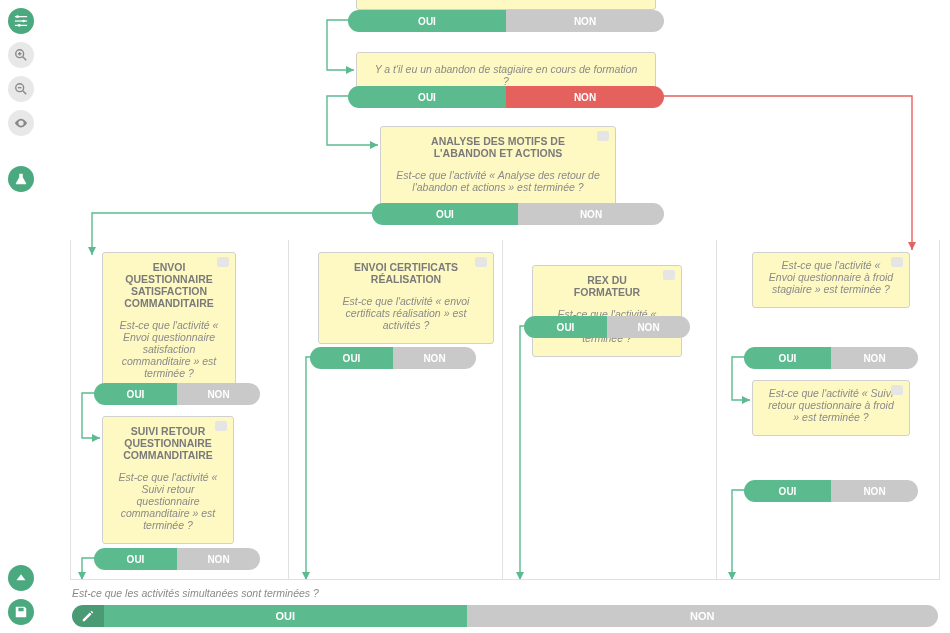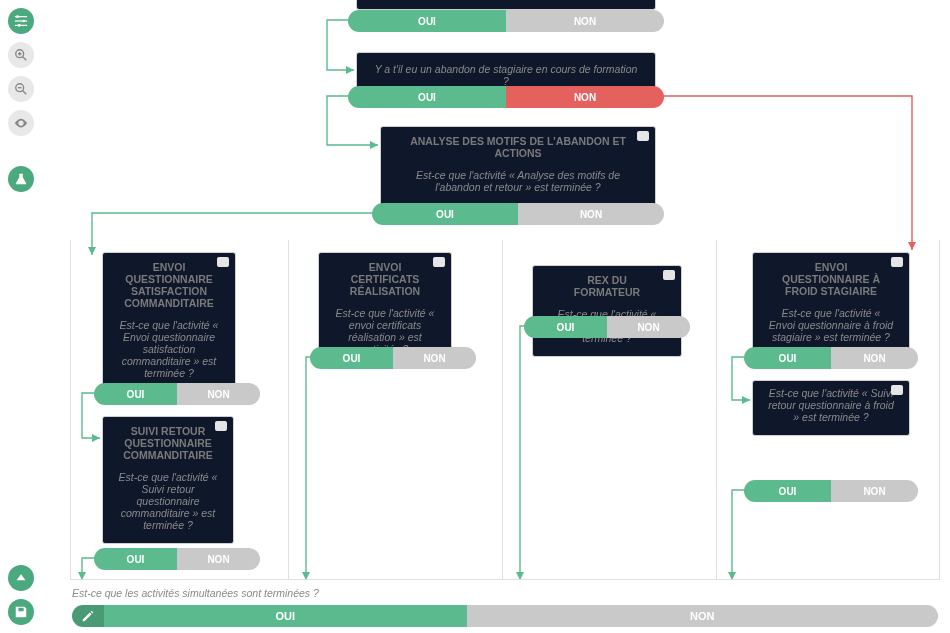--- a/index.html
+++ b/index.html
@@ -5,21 +5,21 @@
 * { box-sizing: border-box; margin: 0; padding: 0; }
 body { font-family: Arial, sans-serif; background: #fff; width: 950px; height: 633px; position: relative; overflow: hidden; }
 .sidebar { position: absolute; left: 8px; top: 8px; display: flex; flex-direction: column; gap: 8px; }
 .sidebar-bottom { position: absolute; left: 8px; bottom: 8px; display: flex; flex-direction: column; gap: 8px; }
 .side-btn { width: 26px; height: 26px; border-radius: 50%; display: flex; align-items: center; justify-content: center; cursor: pointer; font-size: 14px; }
 .side-green { background: #4aa97e; color: #fff; }
 .side-gray { background: #e8e8e8; color: #888; }
 .canvas { position: absolute; left: 52px; top: 0; right: 0; bottom: 0; }
 svg.lines { position: absolute; left: 0; top: 0; width: 100%; height: 100%; pointer-events: none; }
 
-.node { position: absolute; background: #0f172a; border: 1px solid #d0d0d0; border-radius: 3px; }
+.node { position: absolute; background: #fef9c3; border: 1px solid #d0d0d0; border-radius: 3px; }
 .node-title { font-size: 10.5px; font-weight: bold; color: #7a7a7a; text-align: center; padding: 8px 20px 4px; text-transform: uppercase; }
 .node-q { font-size: 10.5px; font-style: italic; color: #8a8a8a; text-align: center; padding: 6px 14px 12px; }
 .node-q-simple { font-size: 10.5px; font-style: italic; color: #8a8a8a; text-align: center; padding: 10px 14px; }
 .btn-row { display: flex; width: 100%; height: 22px; font-size: 10px; font-weight: bold; color: #fff; }
 .btn-row.rounded { border-radius: 11px; overflow: hidden; }
 .btn-half { flex: 1; display: flex; align-items: center; justify-content: center; cursor: pointer; }
 .btn-oui { background: #5bbb8f; }
 .btn-non { background: #c9c9c9; }
 .btn-non-red { background: #e4615e; }
 .menu-dot { position: absolute; top: 4px; right: 6px; width: 12px; height: 10px; background: #e5e5e5; border-radius: 2px; }
@@ -129,24 +129,24 @@
 </div>
 
 <div class="node" style="left:304px; top:52px; width:300px;">
   <div class="node-q-simple">Y a t'il eu un abandon de stagiaire en cours de formation ?</div>
 </div>
 <div class="btn-row rounded" style="position:absolute; left:296px; top:86px; width:316px;">
   <div class="btn-half btn-oui">OUI</div>
   <div class="btn-half btn-non-red">NON</div>
 </div>
 
-<div class="node" style="left:328px; top:126px; width:276px;">
+<div class="node" style="left:328px; top:126px; width:236px;">
   <div class="menu-dot"></div>
   <div class="node-title">ANALYSE DES MOTIFS DE L'ABANDON ET ACTIONS</div>
-  <div class="node-q">Est-ce que l'activité « Analyse des motifs de l'abandon et retour » est terminée ?</div>
+  <div class="node-q">Est-ce que l'activité « Analyse des retour de l'abandon et actions » est terminée ?</div>
 </div>
 <div class="btn-row rounded" style="position:absolute; left:320px; top:203px; width:292px;">
   <div class="btn-half btn-oui">OUI</div>
   <div class="btn-half btn-non">NON</div>
 </div>
 
 <div class="grid-box" style="left:18px; top:240px; width:870px; height:340px;"></div>
 <div style="position:absolute; left:236px; top:240px; width:1px; height:340px; background:#e0e0e0;"></div>
 <div style="position:absolute; left:450px; top:240px; width:1px; height:340px; background:#e0e0e0;"></div>
 <div style="position:absolute; left:664px; top:240px; width:1px; height:340px; background:#e0e0e0;"></div>
@@ -164,21 +164,21 @@
 <div class="node" style="left:50px; top:416px; width:132px;">
   <div class="menu-dot"></div>
   <div class="node-title">SUIVI RETOUR QUESTIONNAIRE COMMANDITAIRE</div>
   <div class="node-q">Est-ce que l'activité « Suivi retour questionnaire commanditaire » est terminée ?</div>
 </div>
 <div class="btn-row rounded" style="position:absolute; left:42px; top:548px; width:166px;">
   <div class="btn-half btn-oui">OUI</div>
   <div class="btn-half btn-non">NON</div>
 </div>
 
-<div class="node" style="left:266px; top:252px; width:134px;">
+<div class="node" style="left:266px; top:252px; width:176px;">
   <div class="menu-dot"></div>
   <div class="node-title">ENVOI CERTIFICATS RÉALISATION</div>
   <div class="node-q">Est-ce que l'activité « envoi certificats réalisation » est activités ?</div>
 </div>
 <div class="btn-row rounded" style="position:absolute; left:258px; top:347px; width:166px;">
   <div class="btn-half btn-oui">OUI</div>
   <div class="btn-half btn-non">NON</div>
 </div>
 
 <div class="node" style="left:480px; top:252px; width:150px;margin-top:13px;">
@@ -186,21 +186,20 @@
   <div class="node-title">REX DU FORMATEUR</div>
   <div class="node-q">Est-ce que l'activité « REX du formateur » est terminée ?</div>
 </div>
 <div class="btn-row rounded" style="position:absolute; left:472px; top:316px; width:166px;">
   <div class="btn-half btn-oui">OUI</div>
   <div class="btn-half btn-non">NON</div>
 </div>
 
 <div class="node" style="left:700px; top:252px; width:158px;">
   <div class="menu-dot"></div>
-  <div class="node-title">ENVOI QUESTIONNAIRE À FROID STAGIAIRE</div>
   <div class="node-q">Est-ce que l'activité « Envoi questionnaire à froid stagiaire » est terminée ?</div>
 </div>
 <div class="btn-row rounded" style="position:absolute; left:692px; top:347px; width:174px;">
   <div class="btn-half btn-oui">OUI</div>
   <div class="btn-half btn-non">NON</div>
 </div>
 
 <div class="node" style="left:700px; top:380px; width:158px;">
   <div class="menu-dot"></div>
   <div class="node-q">Est-ce que l'activité « Suivi retour questionnaire à froid » est terminée ?</div>

